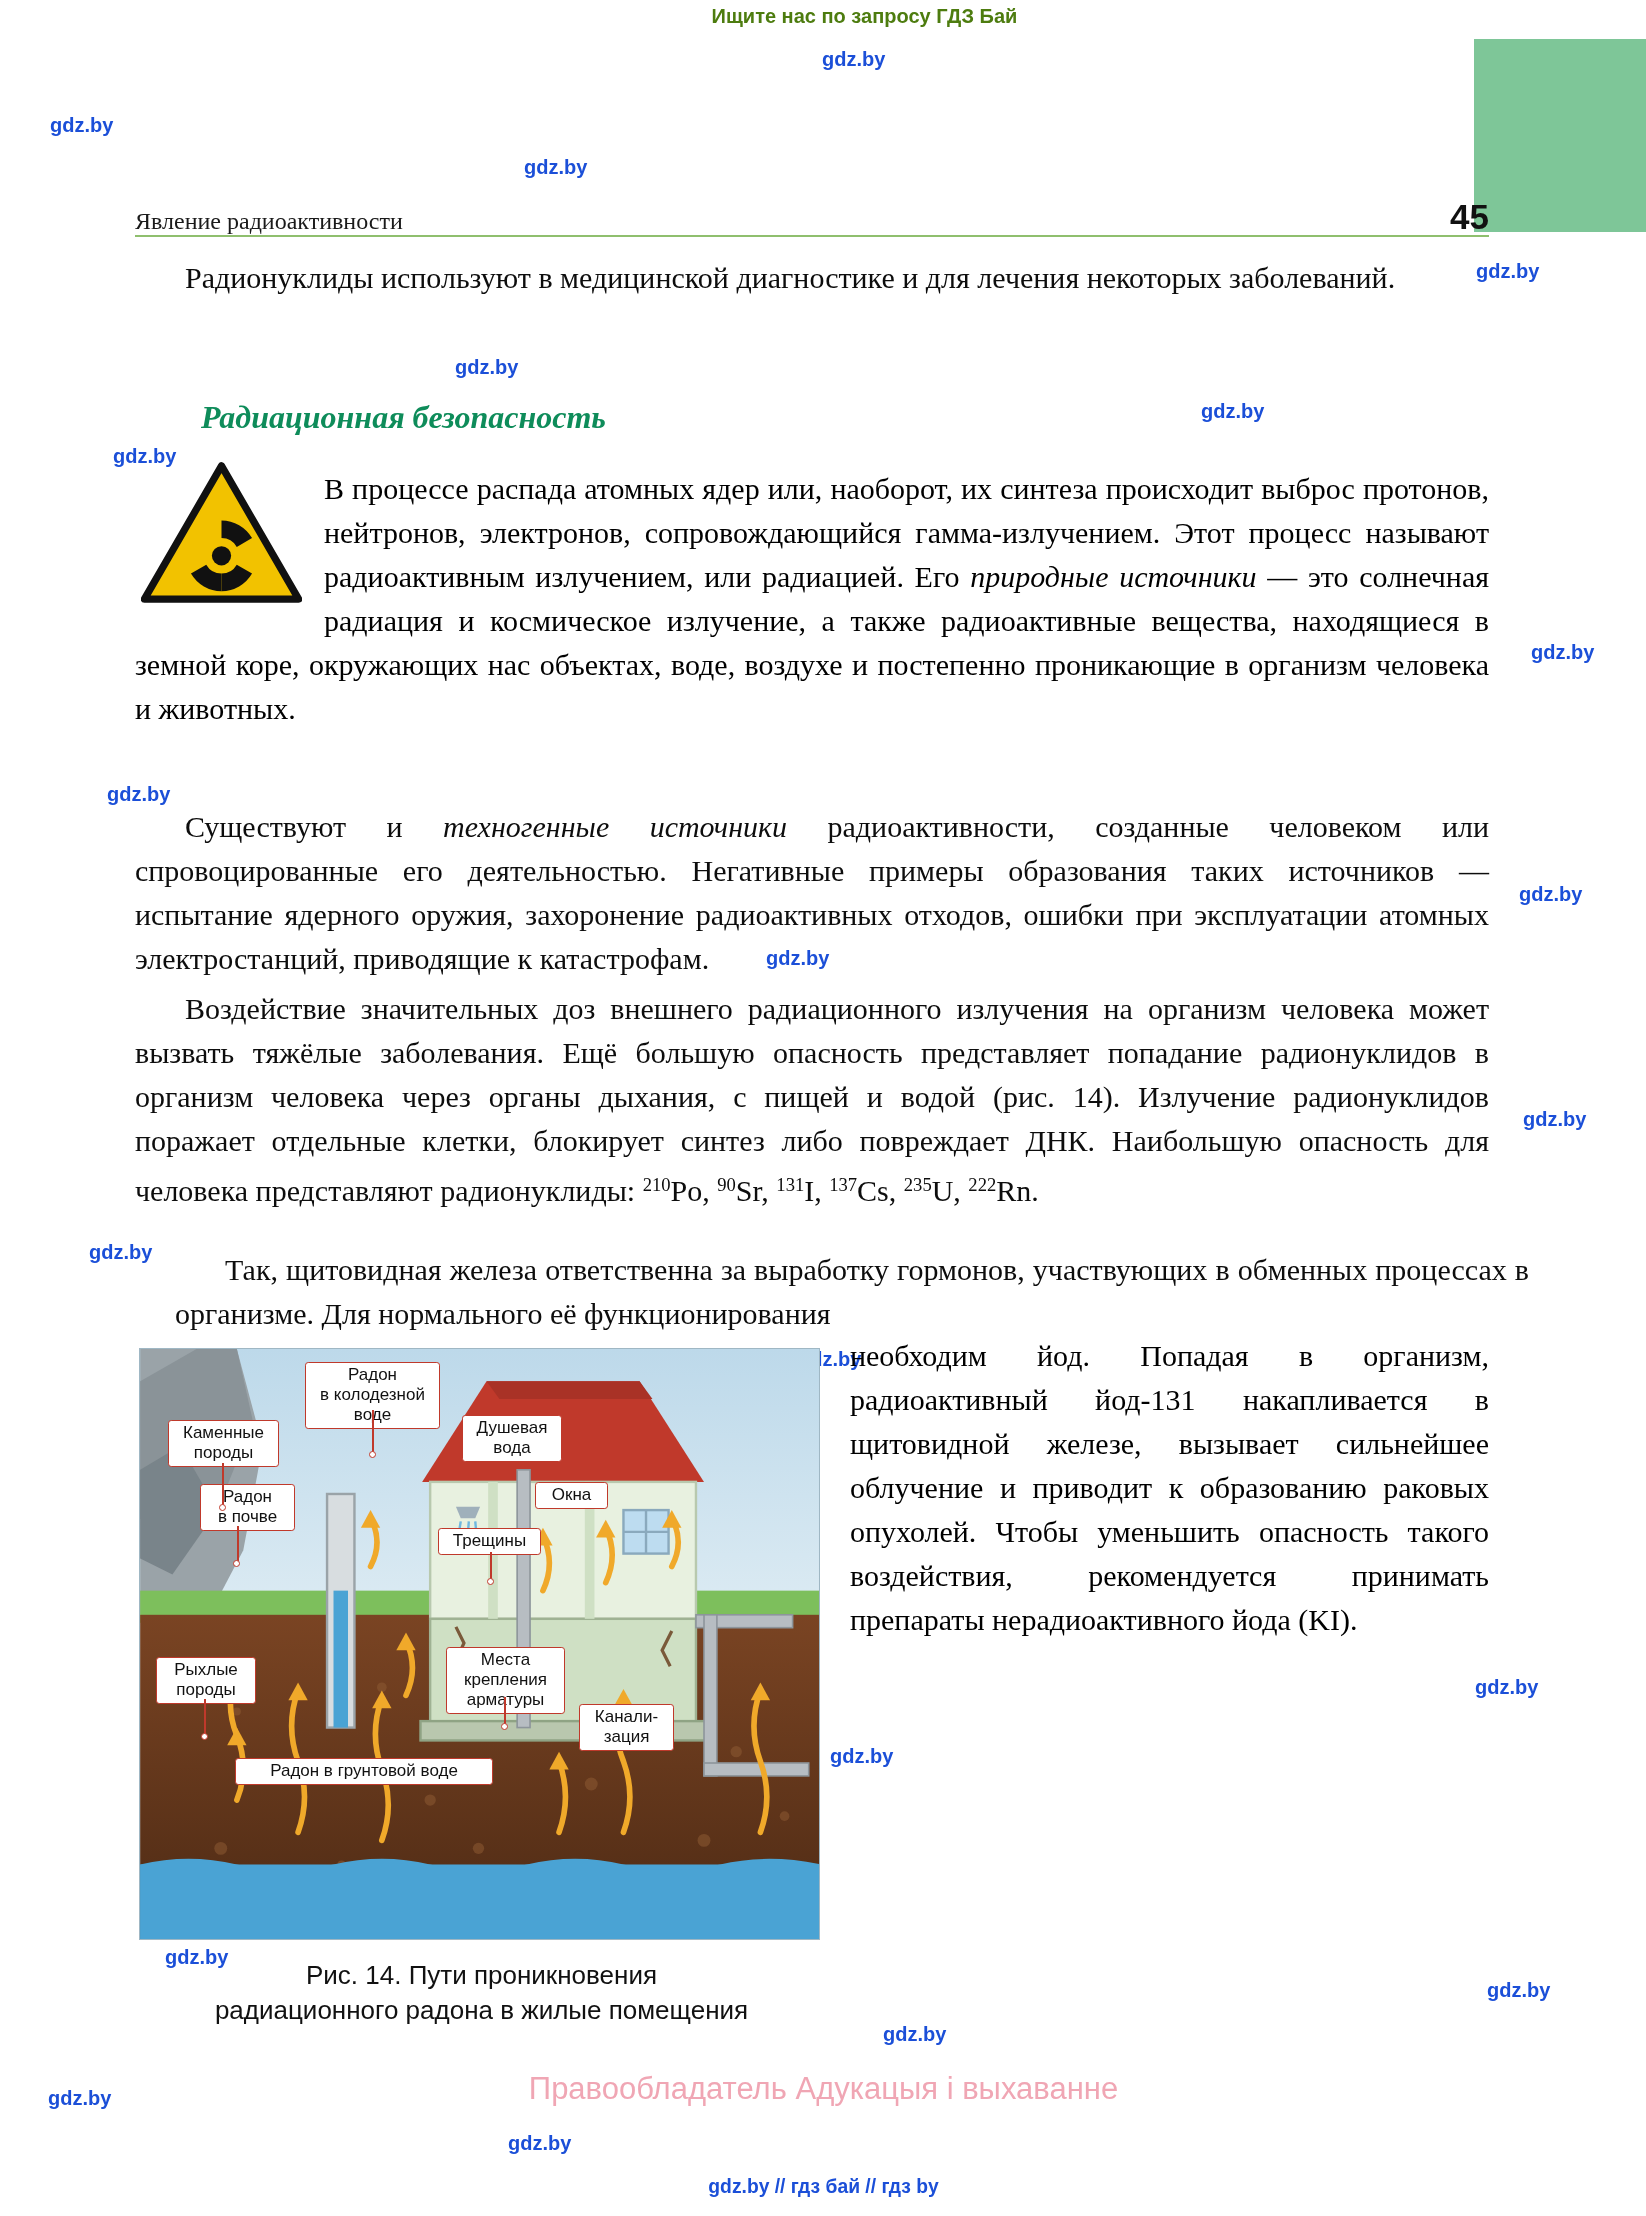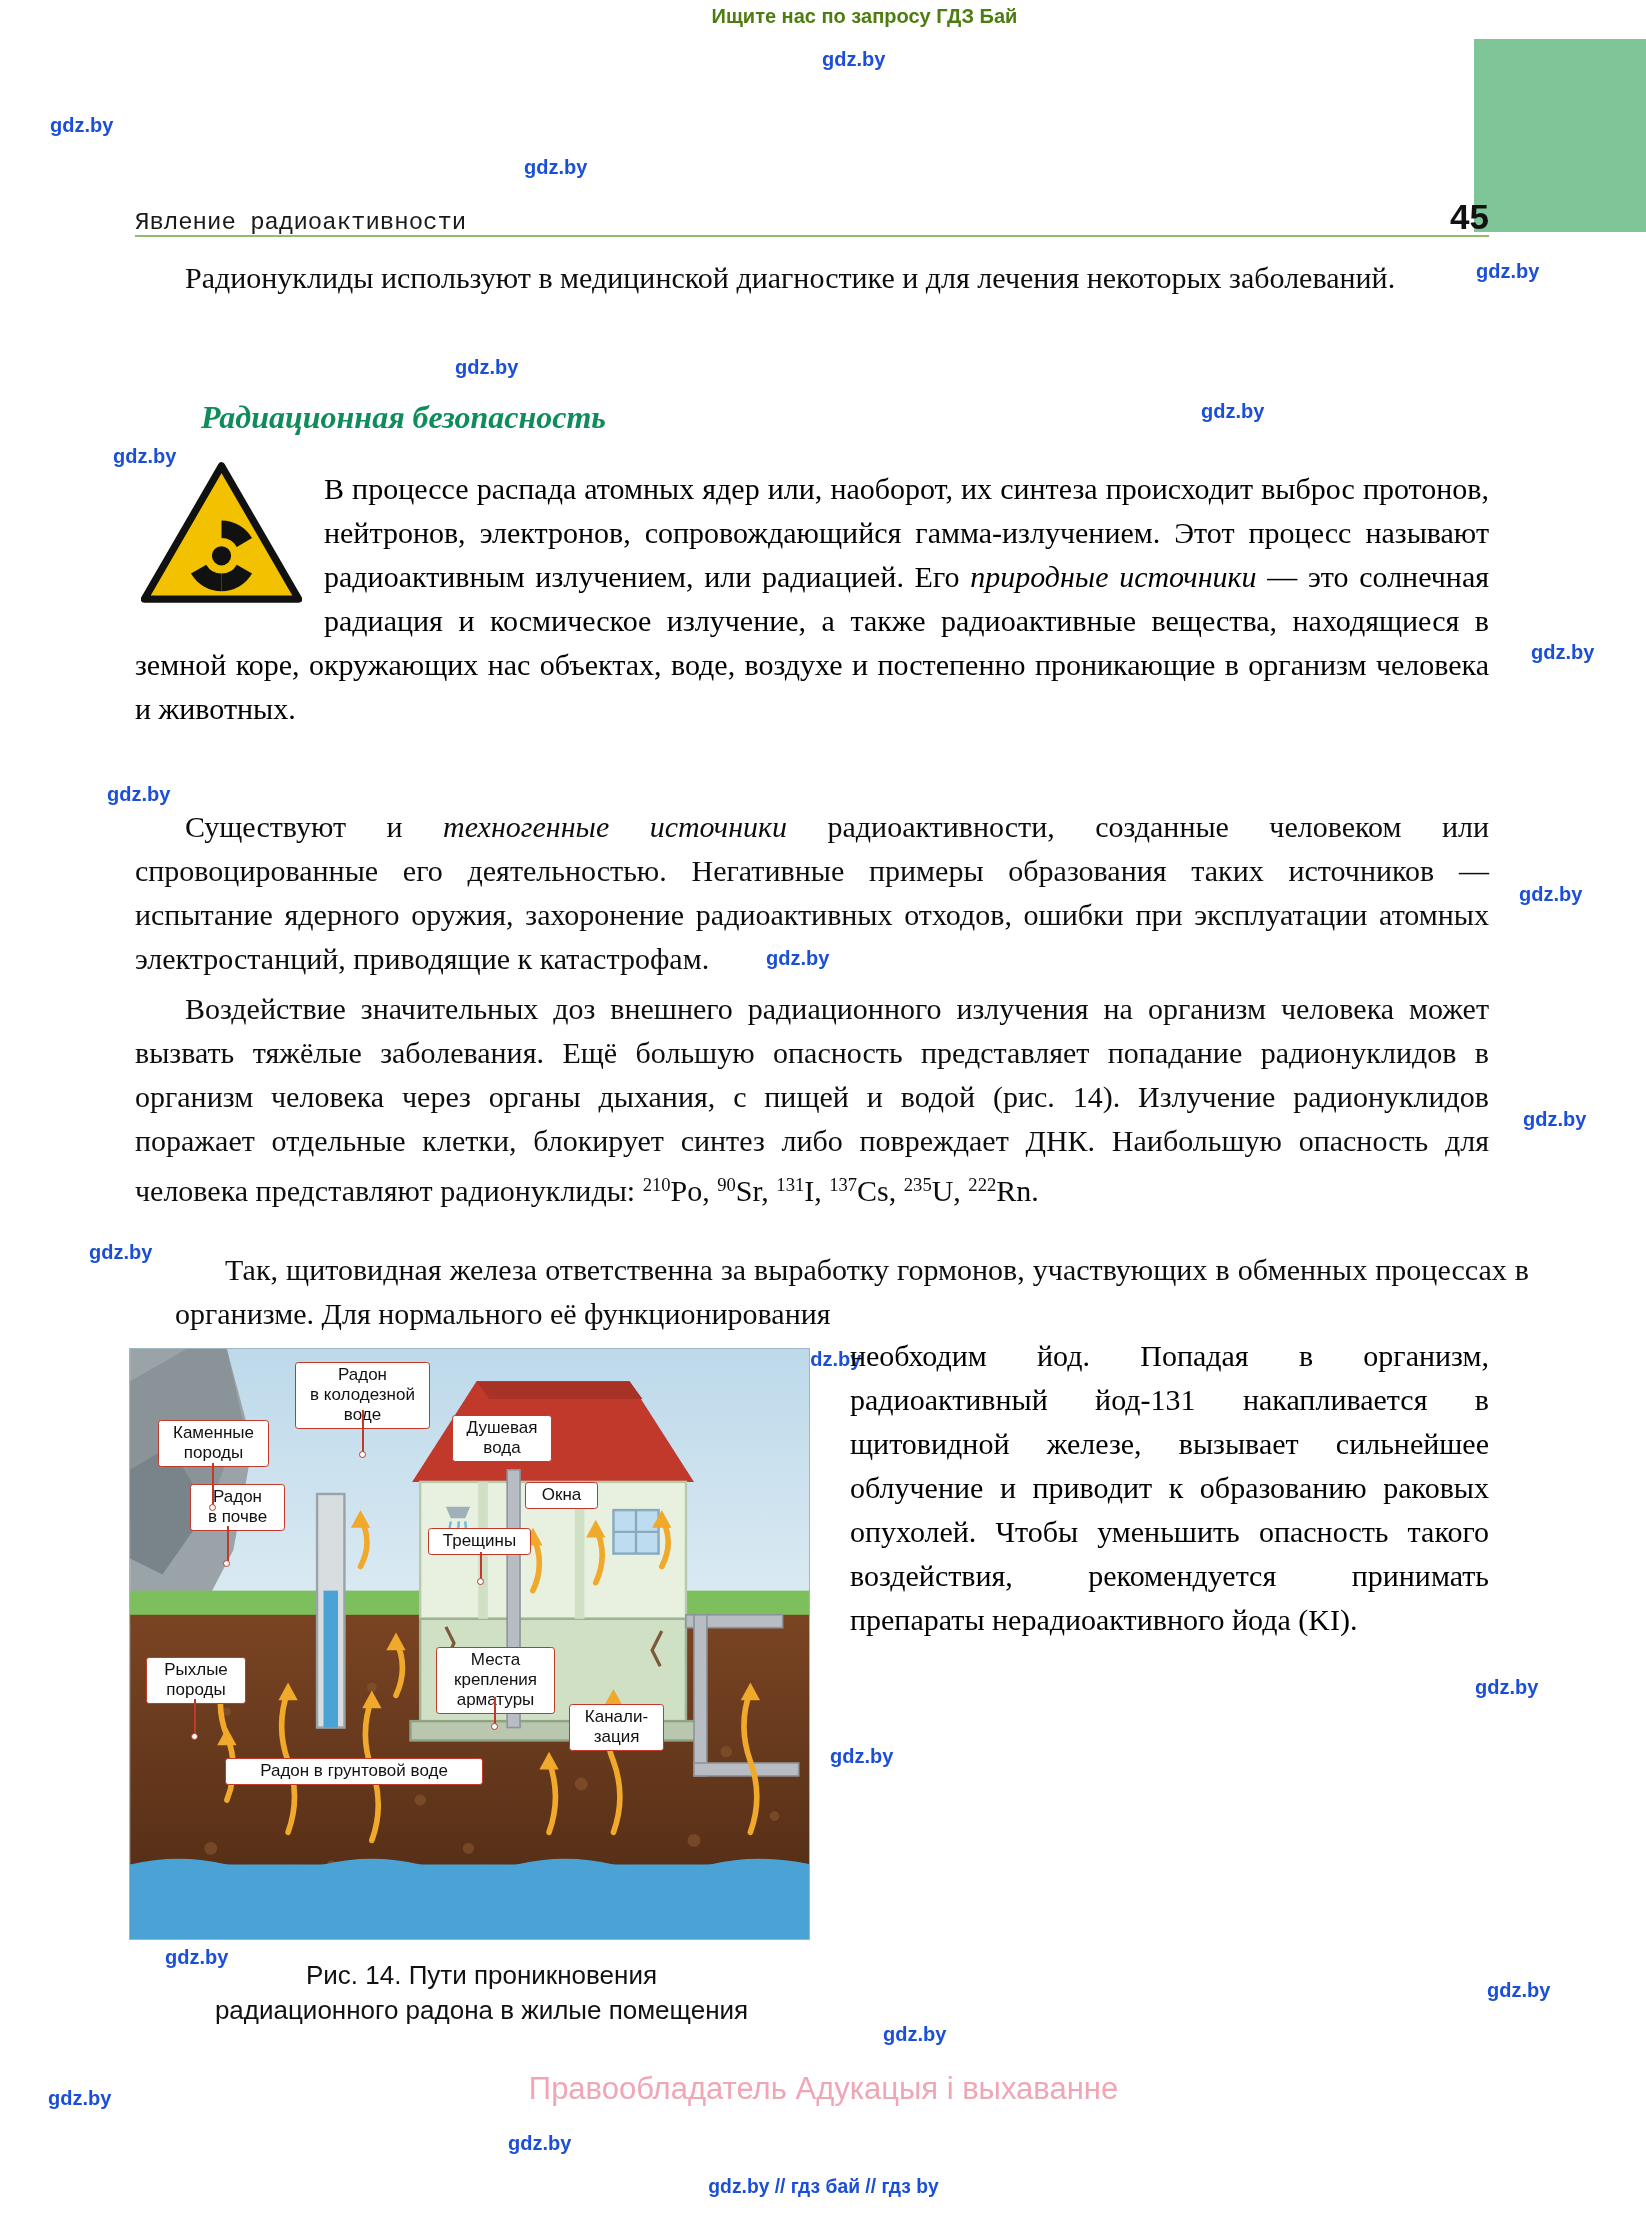--- a/index.html
+++ b/index.html
@@ -69,21 +69,21 @@
   .header-row {
     position: absolute;
     left: 135px;
     top: 197px;
     width: 1354px;
     display: flex;
     align-items: baseline;
     justify-content: space-between;
   }
   .header-title {
-    font-family: Liberation Mono, monospace;
+    font-family: Liberation Serif, serif;
     font-size: 24px;
     color: #1a1a1a;
   }
   .header-page {
     font-family: "Liberation Sans", sans-serif;
     font-size: 35px;
     font-weight: 700;
     color: #111;
   }
   .header-rule {
@@ -141,21 +141,21 @@
     height: 133px;
     shape-outside: margin-box;
   }
   .it { font-style: italic; }
 
   sup { font-size: 0.62em; vertical-align: 0.55em; }
 
   
   .figure {
     position: absolute;
-    left: 129px;
+    left: 139px;
     top: 1348px;
     width: 681px;
     height: 592px;
     overflow: hidden;
     background: #cfe3ef;
     border: 0.8px solid #9fb7c4;
   }
   .fig-caption {
     position: absolute;
     left: 139px;

